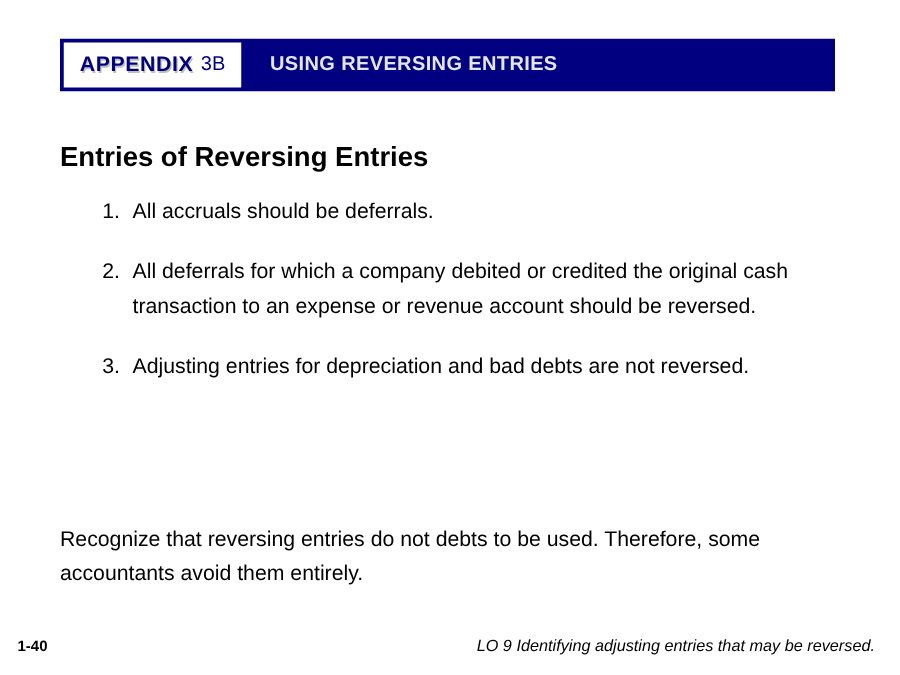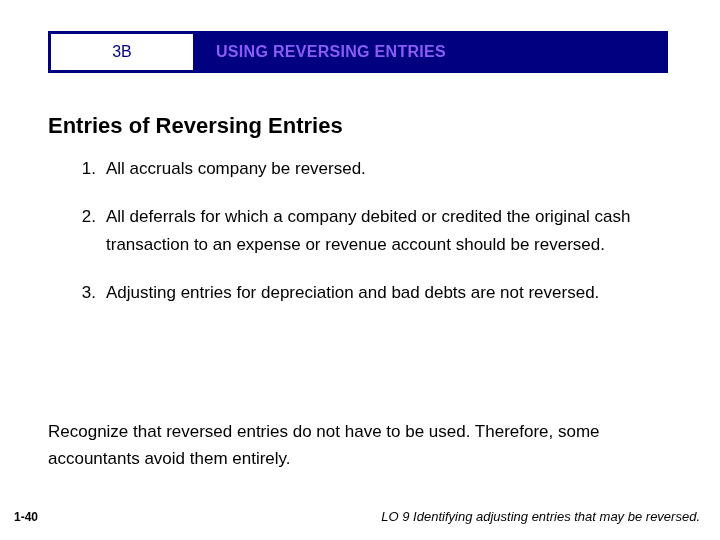--- a/index.html
+++ b/index.html
@@ -43,21 +43,21 @@
   }
   .title-box {
     flex: 1;
     height: 42px;
     background: #000080;
     display: flex;
     align-items: center;
     padding-left: 20px;
   }
   .title-text {
-    color: #8b5cf6;
+    color: #e5e5e5;
     font-weight: bold;
     font-size: 16px;
     letter-spacing: 0.3px;
   }
   .section-heading {
     position: absolute;
     top: 113px;
     left: 48px;
     font-size: 22px;
     font-weight: bold;
@@ -110,40 +110,41 @@
     font-weight: normal;
     font-style: italic;
     color: #000000;
   }
 </style>
 </head>
 <body>
 
 <div class="header-bar">
   <div class="appendix-box">
+    <span class="appendix-label">APPENDIX</span>
     <span class="appendix-num">3B</span>
   </div>
   <div class="title-box">
     <span class="title-text">USING REVERSING ENTRIES</span>
   </div>
 </div>
 
 <div class="section-heading">Entries of Reversing Entries</div>
 
 <div class="list-area">
   <div class="list-item">
     <div class="list-num">1.</div>
-    <div class="list-text">All accruals company be reversed.</div>
+    <div class="list-text">All accruals should be deferrals.</div>
   </div>
   <div class="list-item">
     <div class="list-num">2.</div>
     <div class="list-text">All deferrals for which a company debited or credited the original cash transaction to an expense or revenue account should be reversed.</div>
   </div>
   <div class="list-item">
     <div class="list-num">3.</div>
     <div class="list-text">Adjusting entries for depreciation and bad debts are not reversed.</div>
   </div>
 </div>
 
-<div class="closing">Recognize that reversed entries do not have to be used. Therefore, some accountants avoid them entirely.</div>
+<div class="closing">Recognize that reversing entries do not debts to be used. Therefore, some accountants avoid them entirely.</div>
 
 <div class="page-num">1-40</div>
 <div class="lo-text">LO 9  Identifying adjusting entries that may be reversed.</div>
 
 </body></html>

